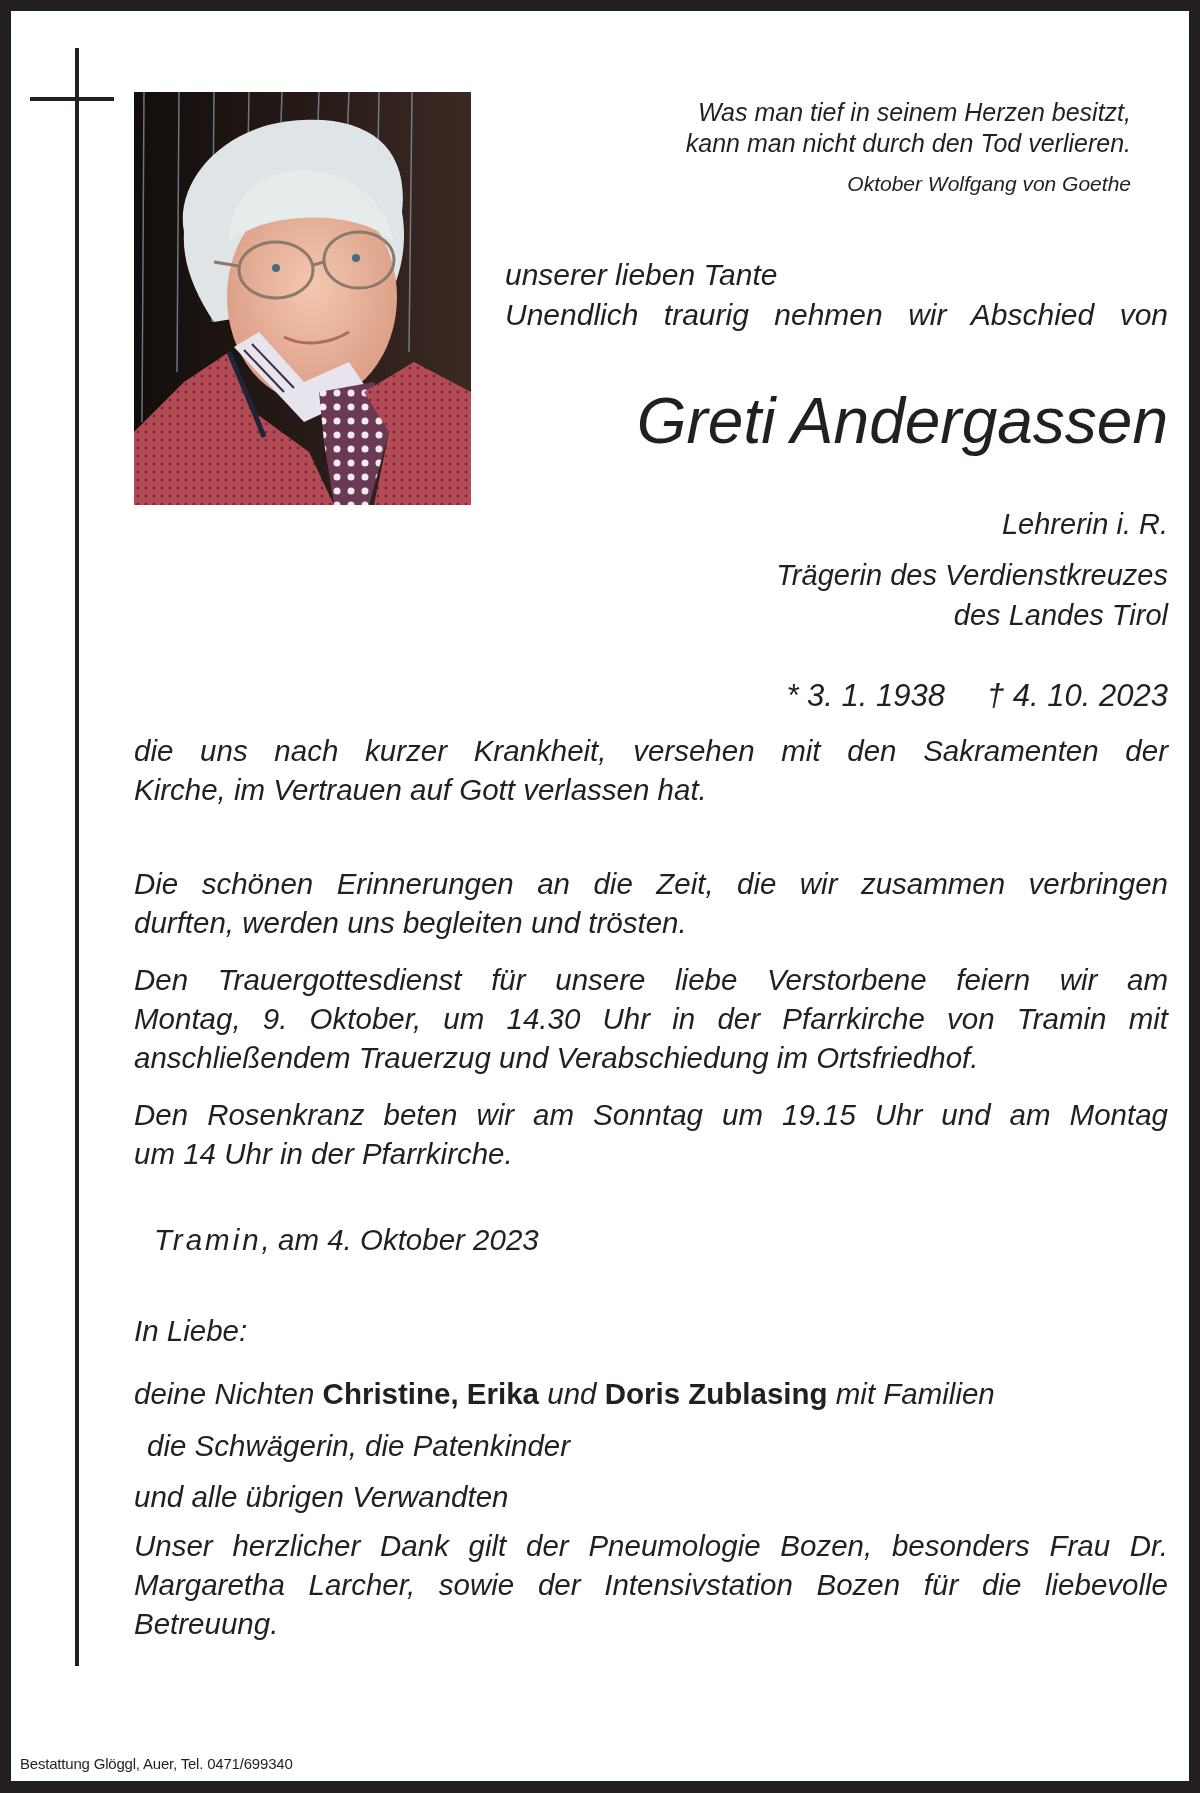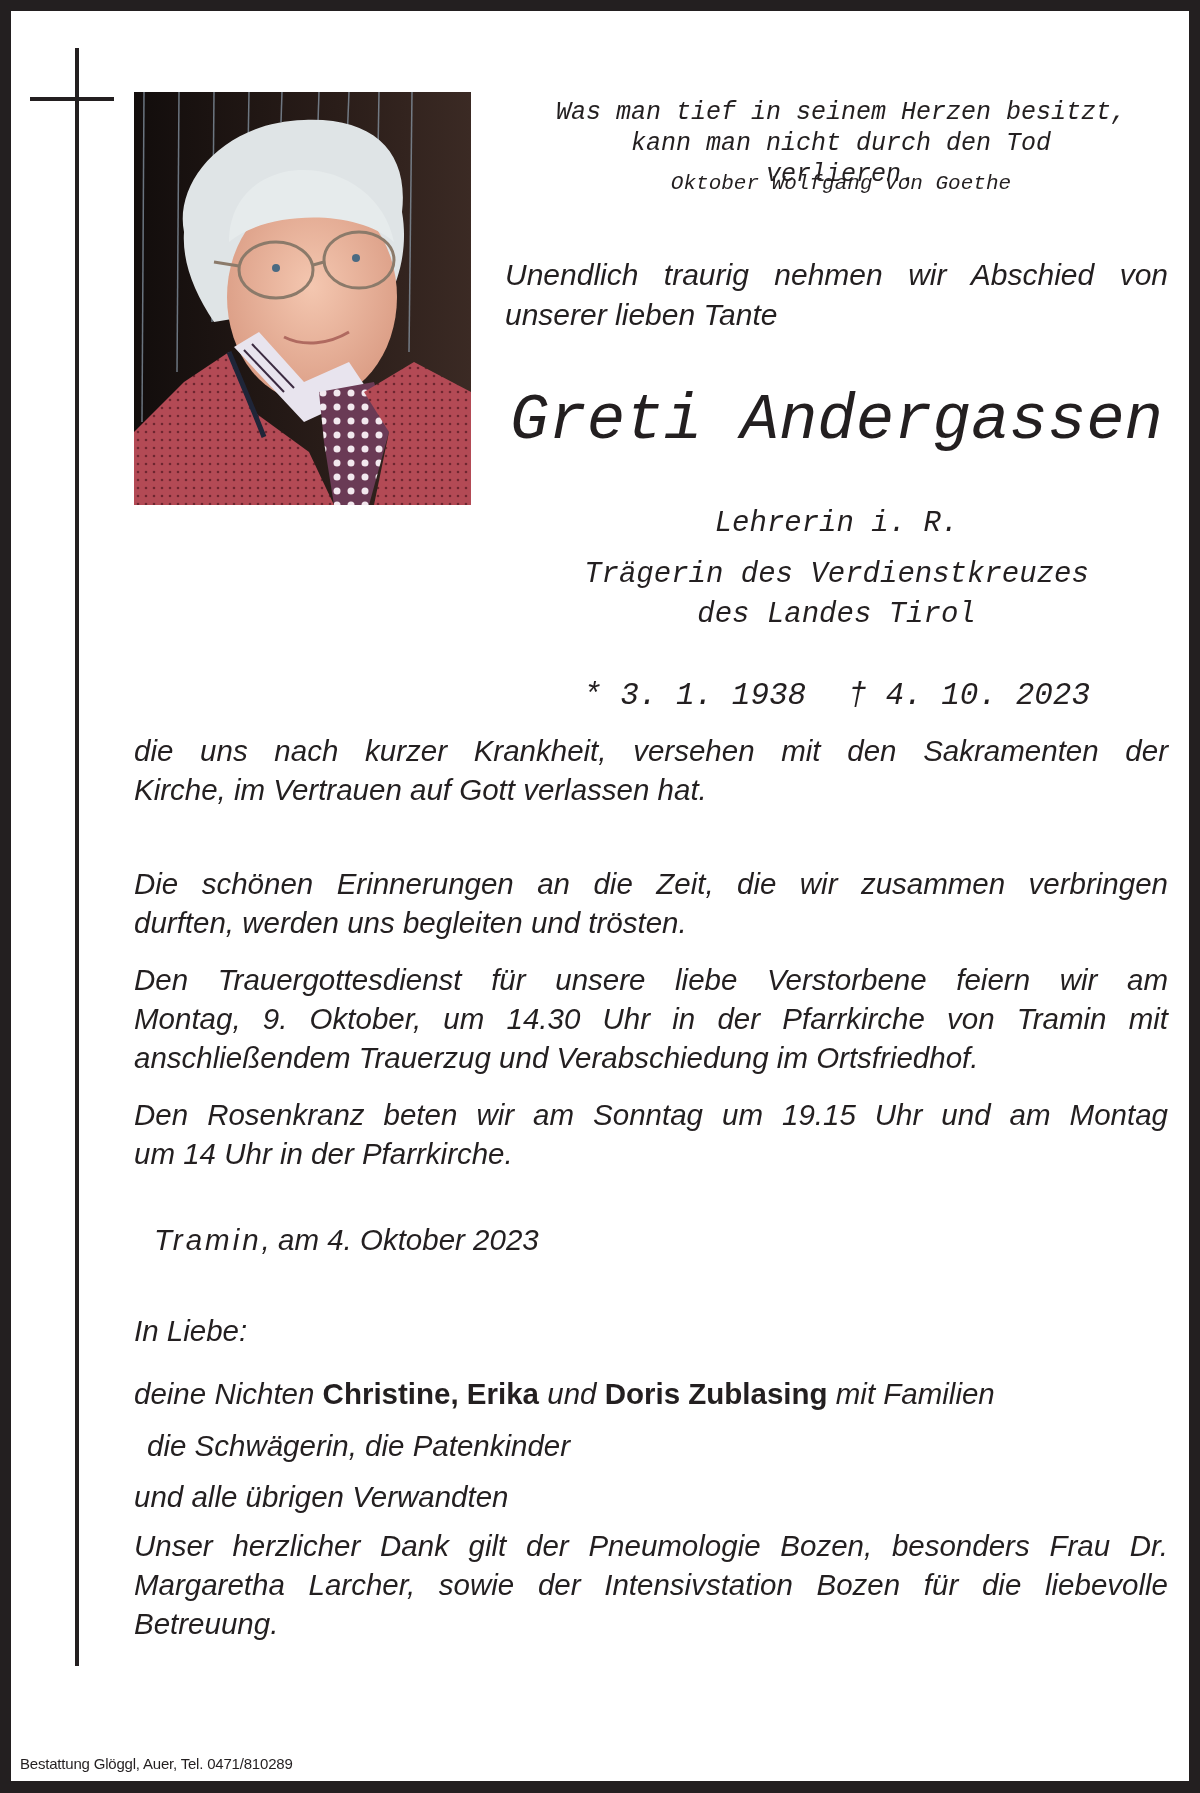--- a/index.html
+++ b/index.html
@@ -13,21 +13,21 @@
     position: absolute; left: 11px; top: 11px; width: 1178px; height: 1770px;
     background: #ffffff;
   }
   .cross-v { position: absolute; left: 64px; top: 37px; width: 4px; height: 1618px; background: #231f20; }
   .cross-h { position: absolute; left: 19px; top: 86px; width: 84px; height: 4px; background: #231f20; }
   .photo {
     position: absolute; left: 123px; top: 81px; width: 337px; height: 413px;
     overflow: hidden; background: #1a1412;
   }
   .it { font-style: italic; }
-  .center { text-align: center; font-family: Liberation Mono, monospace; }
+  .center { text-align: right; }
   .quote { position: absolute; left: 540px; width: 580px; font-size: 25px; line-height: 31px; }
   .author { position: absolute; left: 540px; width: 580px; font-size: 21px; }
   .intro { position: absolute; left: 494px; width: 663px; font-size: 30px; line-height: 40px; text-align: justify; text-align-last: left; }
   .intro span { display: block; }
   .name { position: absolute; left: 494px; width: 663px; font-size: 64px; line-height: 70px; }
   .title { position: absolute; left: 494px; width: 663px; font-size: 29px; line-height: 40px; }
   .dates { position: absolute; left: 494px; width: 663px; font-size: 31px; }
   .dates .gap { display: inline-block; width: 42px; }
   .para { position: absolute; left: 123px; width: 1034px; font-size: 29.5px; line-height: 39px; text-align: justify; }
   .para .ln { display: block; text-align: justify; text-align-last: justify; }
@@ -108,22 +108,22 @@
     </svg>
   </div>
 
   <div class="quote it center" style="top: 86px;">
     <div>Was man tief in seinem Herzen besitzt,</div>
     <div>kann man nicht durch den Tod verlieren.</div>
   </div>
   <div class="author it center" style="top: 161px;">Oktober Wolfgang von Goethe</div>
 
   <div class="intro it" style="top: 244px;">
+    <span>unserer lieben Tante</span>
     <span style="text-align: justify; text-align-last: justify;">Unendlich traurig nehmen wir Abschied von</span>
-    <span>unserer lieben Tante</span>
   </div>
 
   <div class="name it center" style="top: 375px;">Greti Andergassen</div>
 
   <div class="title it center" style="top: 493px;">Lehrerin i. R.</div>
   <div class="title it center" style="top: 544px;">Trägerin des Verdienstkreuzes</div>
   <div class="title it center" style="top: 584px;">des Landes Tirol</div>
 
   <div class="dates it center" style="top: 667px;">
     <span>* 3. 1. 1938</span><span class="gap"></span><span>† 4. 10. 2023</span>
@@ -162,14 +162,14 @@
 
   <div class="line it" style="top: 1418px; margin-left: 13px;">die Schwägerin, die Patenkinder</div>
   <div class="line it" style="top: 1469px;">und alle übrigen Verwandten</div>
 
   <div class="para it" style="top: 1479px; margin-top: 36px;">
     <span class="ln">Unser herzlicher Dank gilt der Pneumologie Bozen, besonders Frau Dr.</span>
     <span class="ln">Margaretha Larcher, sowie der Intensivstation Bozen für die liebevolle</span>
     <span class="ln last">Betreuung.</span>
   </div>
 
-  <div class="footer">Bestattung Glöggl, Auer, Tel. 0471/810289</div>
+  <div class="footer">Bestattung Glöggl, Auer, Tel. 0471/699340</div>
 </div>
 
 </body></html>

